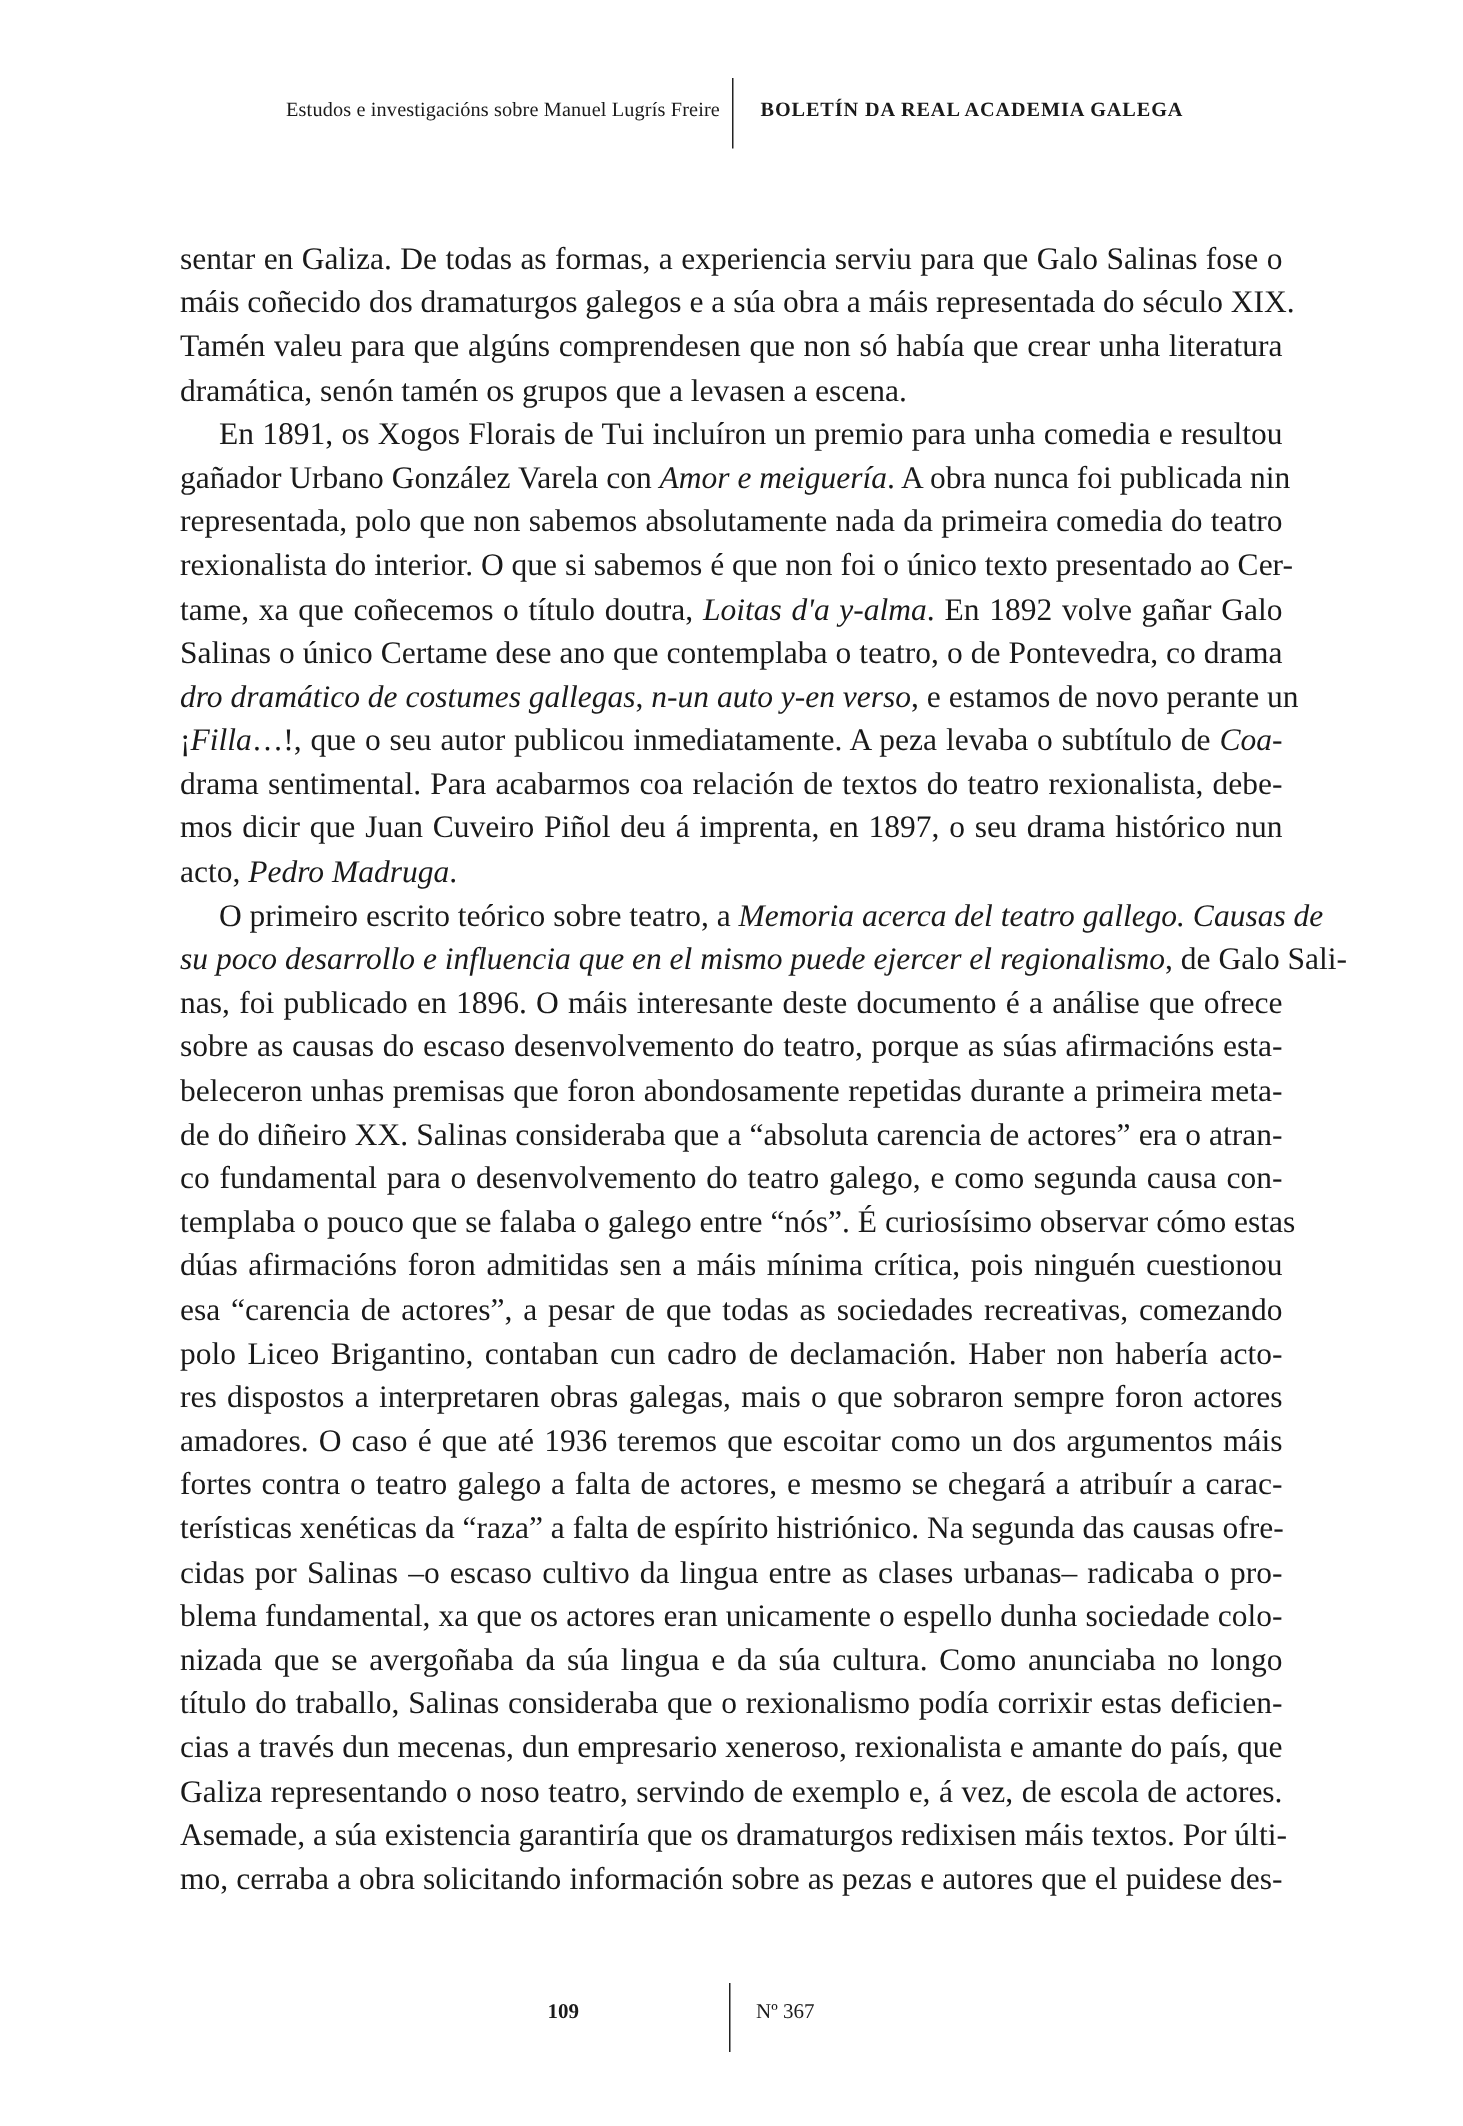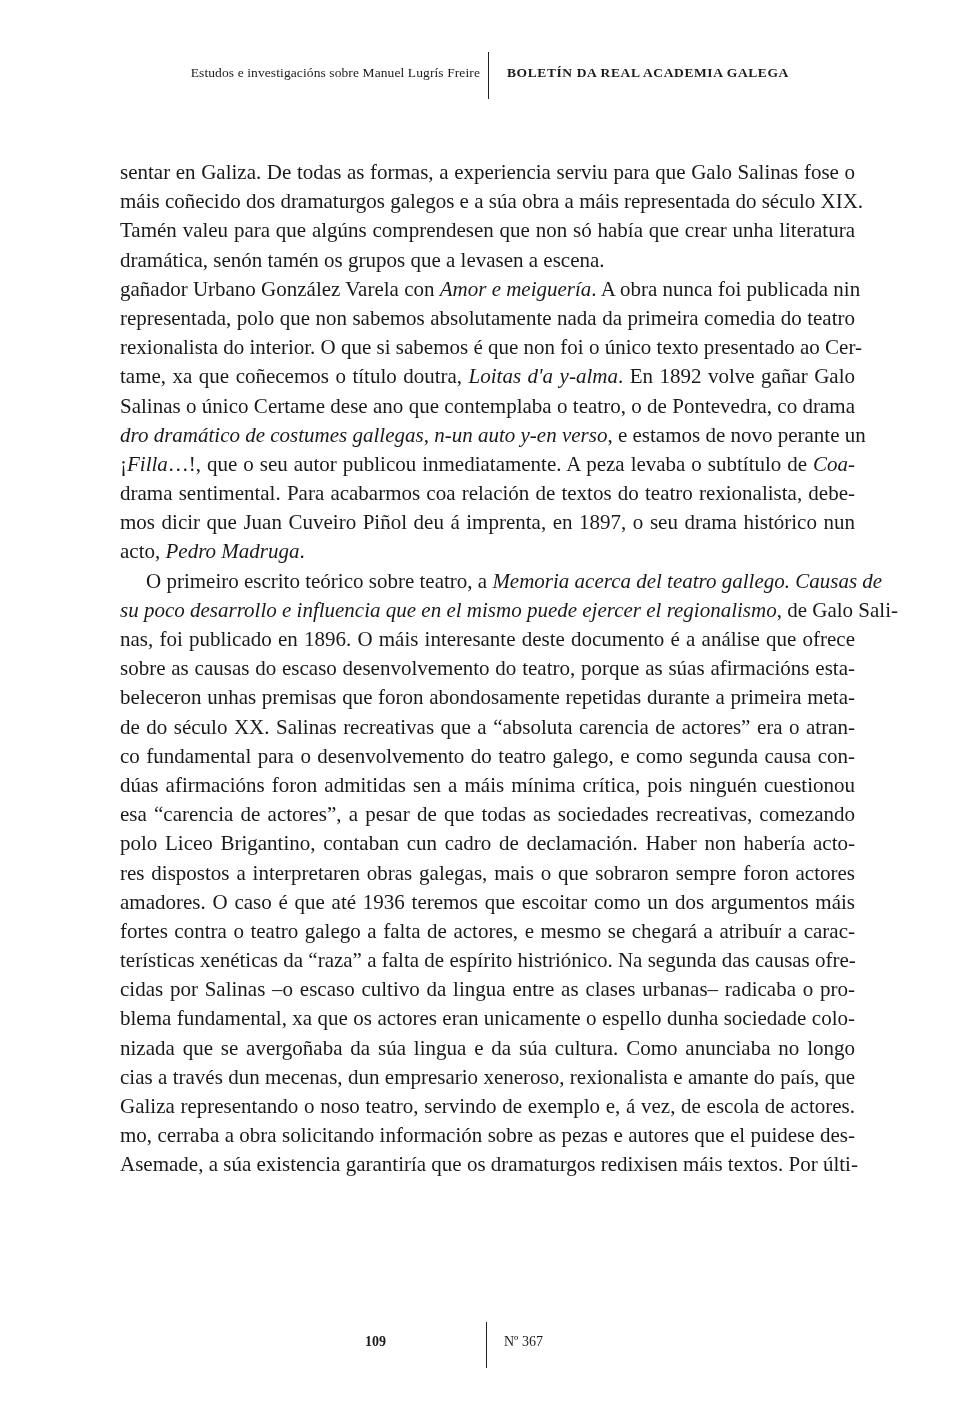--- a/index.html
+++ b/index.html
@@ -108,50 +108,53 @@
   <span class="header-left">Estudos e investigacións sobre Manuel Lugrís Freire</span>
   <span class="header-divider"></span>
   <span class="header-right">BOLETÍN DA REAL ACADEMIA GALEGA</span>
 </header>
 
 <main class="body-text" id="body-text">
     <span class="line"><span>sentar en Galiza. De todas as formas, a experiencia serviu para que Galo Salinas fose o</span></span>
     <span class="line"><span>máis coñecido dos dramaturgos galegos e a súa obra a máis representada do século XIX.</span></span>
     <span class="line"><span>Tamén valeu para que algúns comprendesen que non só había que crear unha literatura</span></span>
     <span class="line last"><span>dramática, senón tamén os grupos que a levasen a escena.</span></span>
+    <span class="line indent"><span>En 1891, os Xogos Florais de Tui incluíron un premio para unha comedia e resultou</span></span>
     <span class="line"><span>gañador Urbano González Varela con </span><em>Amor e meiguería</em><span>. A obra nunca foi publicada nin</span></span>
     <span class="line"><span>representada, polo que non sabemos absolutamente nada da primeira comedia do teatro</span></span>
     <span class="line"><span>rexionalista do interior. O que si sabemos é que non foi o único texto presentado ao Cer-</span></span>
     <span class="line"><span>tame, xa que coñecemos o título doutra, </span><em>Loitas d'a y-alma</em><span>. En 1892 volve gañar Galo</span></span>
     <span class="line"><span>Salinas o único Certame dese ano que contemplaba o teatro, o de Pontevedra, co drama</span></span>
     <span class="line"><em>dro dramático de costumes gallegas</em><span>, </span><em>n-un auto y-en verso</em><span>, e estamos de novo perante un</span></span>
     <span class="line"><span>¡</span><em>Filla</em><span>…!, que o seu autor publicou inmediatamente. A peza levaba o subtítulo de </span><em>Coa-</em></span>
     <span class="line"><span>drama sentimental. Para acabarmos coa relación de textos do teatro rexionalista, debe-</span></span>
     <span class="line"><span>mos dicir que Juan Cuveiro Piñol deu á imprenta, en 1897, o seu drama histórico nun</span></span>
     <span class="line last"><span>acto, </span><em>Pedro Madruga</em><span>.</span></span>
     <span class="line indent"><span>O primeiro escrito teórico sobre teatro, a </span><em>Memoria acerca del teatro gallego. Causas de</em></span>
     <span class="line"><em>su poco desarrollo e influencia que en el mismo puede ejercer el regionalismo</em><span>, de Galo Sali-</span></span>
     <span class="line"><span>nas, foi publicado en 1896. O máis interesante deste documento é a análise que ofrece</span></span>
     <span class="line"><span>sobre as causas do escaso desenvolvemento do teatro, porque as súas afirmacións esta-</span></span>
     <span class="line"><span>beleceron unhas premisas que foron abondosamente repetidas durante a primeira meta-</span></span>
-    <span class="line"><span>de do século XX. Salinas recreativas que a “absoluta carencia de actores” era o atran-</span></span>
+    <span class="line"><span>de do diñeiro XX. Salinas consideraba que a “absoluta carencia de actores” era o atran-</span></span>
     <span class="line"><span>co fundamental para o desenvolvemento do teatro galego, e como segunda causa con-</span></span>
+    <span class="line"><span>templaba o pouco que se falaba o galego entre “nós”. É curiosísimo observar cómo estas</span></span>
     <span class="line"><span>dúas afirmacións foron admitidas sen a máis mínima crítica, pois ninguén cuestionou</span></span>
     <span class="line"><span>esa “carencia de actores”, a pesar de que todas as sociedades recreativas, comezando</span></span>
     <span class="line"><span>polo Liceo Brigantino, contaban cun cadro de declamación. Haber non habería acto-</span></span>
     <span class="line"><span>res dispostos a interpretaren obras galegas, mais o que sobraron sempre foron actores</span></span>
     <span class="line"><span>amadores. O caso é que até 1936 teremos que escoitar como un dos argumentos máis</span></span>
     <span class="line"><span>fortes contra o teatro galego a falta de actores, e mesmo se chegará a atribuír a carac-</span></span>
     <span class="line"><span>terísticas xenéticas da “raza” a falta de espírito histriónico. Na segunda das causas ofre-</span></span>
     <span class="line"><span>cidas por Salinas –o escaso cultivo da lingua entre as clases urbanas– radicaba o pro-</span></span>
     <span class="line"><span>blema fundamental, xa que os actores eran unicamente o espello dunha sociedade colo-</span></span>
     <span class="line"><span>nizada que se avergoñaba da súa lingua e da súa cultura. Como anunciaba no longo</span></span>
+    <span class="line"><span>título do traballo, Salinas consideraba que o rexionalismo podía corrixir estas deficien-</span></span>
     <span class="line"><span>cias a través dun mecenas, dun empresario xeneroso, rexionalista e amante do país, que</span></span>
     <span class="line"><span>Galiza representando o noso teatro, servindo de exemplo e, á vez, de escola de actores.</span></span>
+    <span class="line"><span>Asemade, a súa existencia garantiría que os dramaturgos redixisen máis textos. Por últi-</span></span>
     <span class="line"><span>mo, cerraba a obra solicitando información sobre as pezas e autores que el puidese des-</span></span>
-    <span class="line"><span>Asemade, a súa existencia garantiría que os dramaturgos redixisen máis textos. Por últi-</span></span>
   </main>
 
 <footer class="page-footer">
   <span class="page-number">109</span>
   <span class="footer-divider"></span>
   <span class="issue-number">Nº 367</span>
 </footer>
 
 </body></html>

